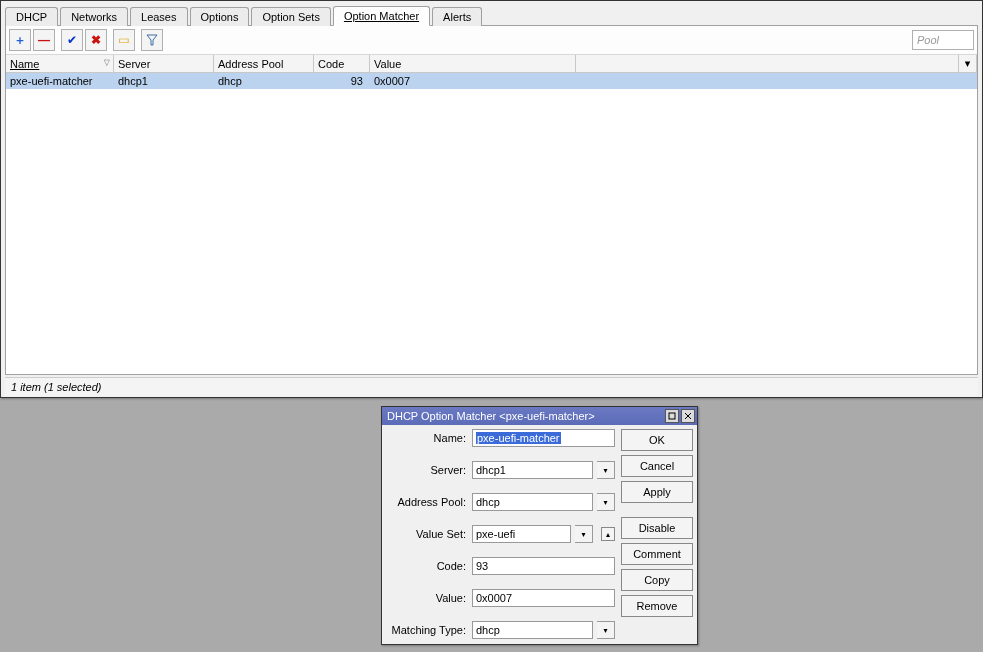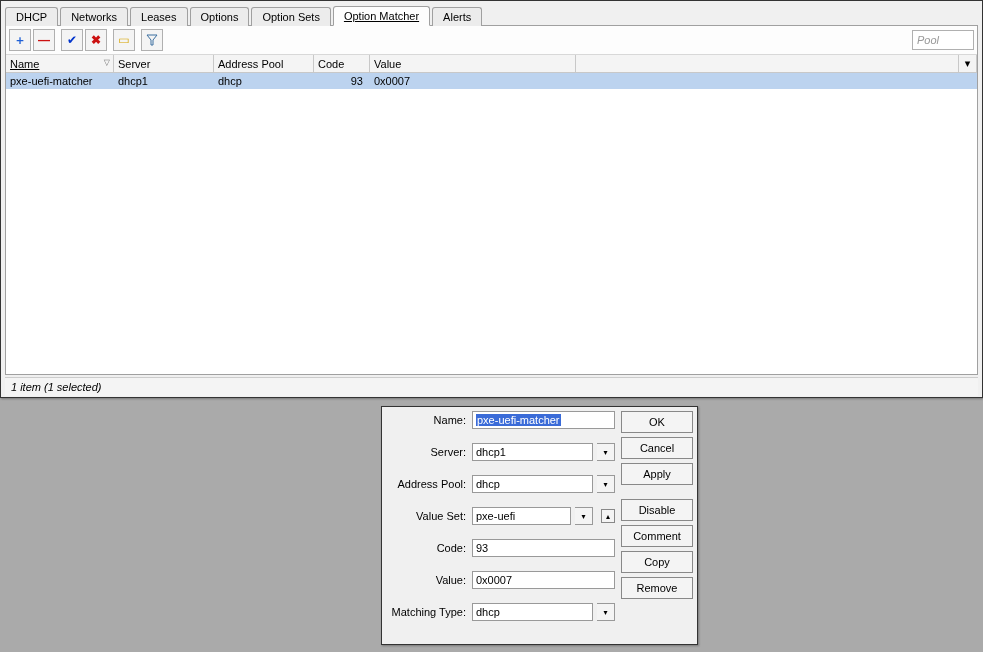--- a/index.html
+++ b/index.html
@@ -197,20 +197,36 @@
         <div class="gc gc-code">93</div>
         <div class="gc gc-value">0x0007</div>
       </div>
     </div>
   </div>
 
   <div class="status status-main">1 item (1 selected)</div>
 </div>
 
 <div class="window win-dialog">
+  <div class="titlebar">
+    <span class="title">DHCP Option Matcher &lt;pxe-uefi-matcher&gt;</span>
+    <div class="tb-btns">
+      <div class="tb-btn">
+        <svg width="8" height="8">
+            <rect x="1" y="1" width="6" height="6" fill="none" stroke="#000"></rect>
+          </svg>
+      </div>
+      <div class="tb-btn">
+        <svg width="8" height="8">
+            <line x1="1" y1="1" x2="7" y2="7" stroke="#000"></line>
+            <line x1="7" y1="1" x2="1" y2="7" stroke="#000"></line>
+          </svg>
+      </div>
+    </div>
+  </div>
 
   <div class="dlg-body">
     <div class="form">
       <div class="frow">
         <div class="flabel">Name:</div>
         <div class="finput sel">
             <span class="seltext">pxe-uefi-matcher</span>
           </div>
       </div>
       <div class="frow">

